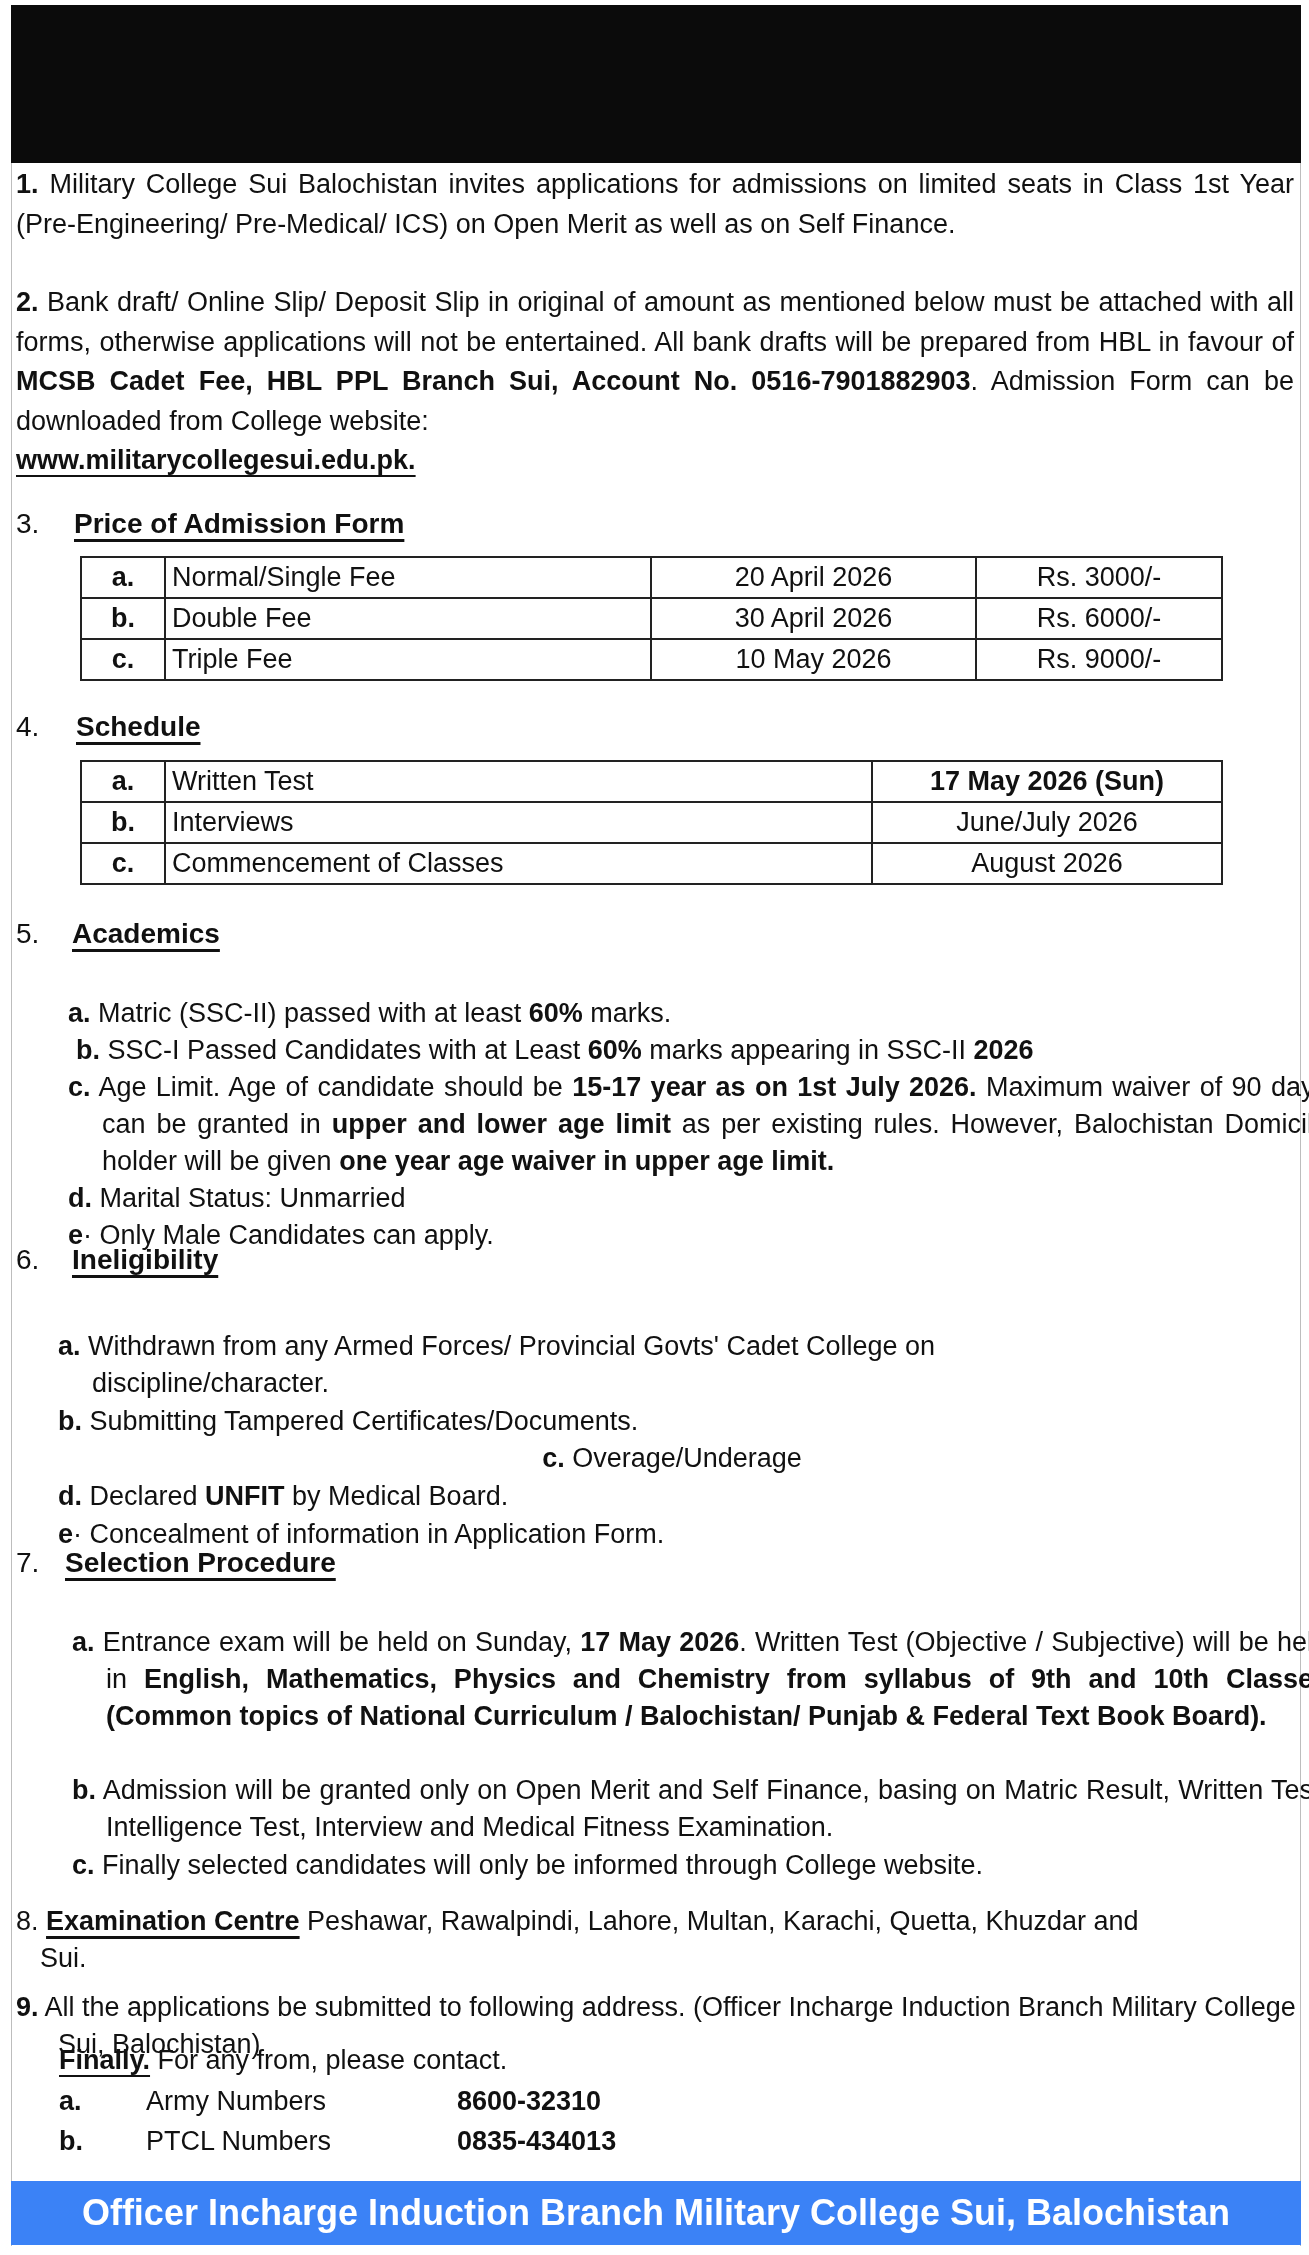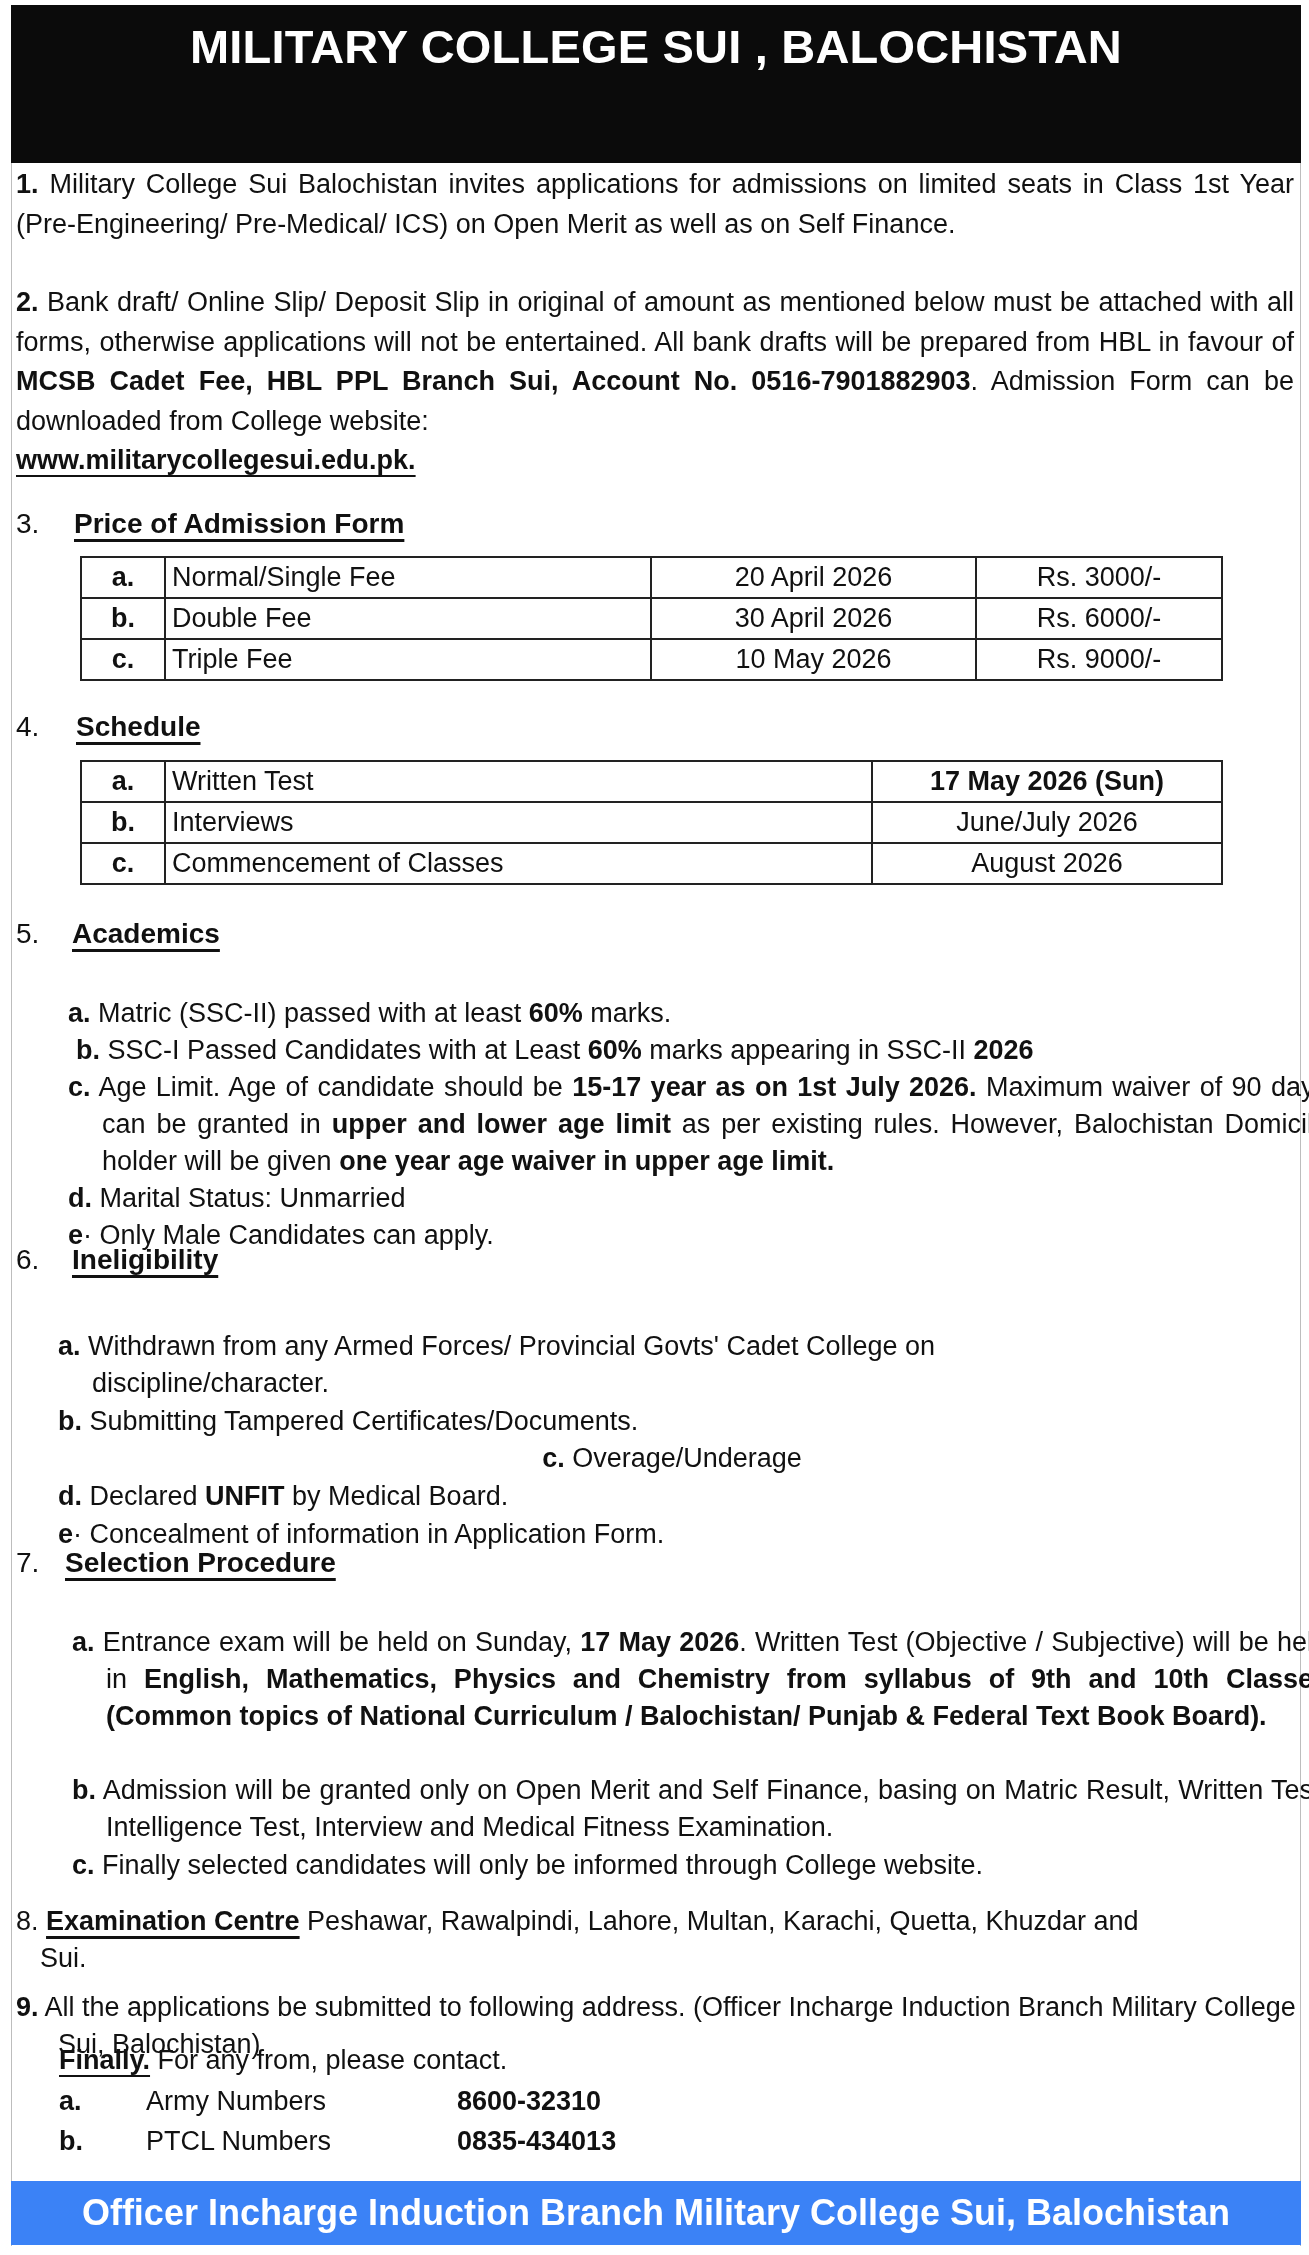--- a/index.html
+++ b/index.html
@@ -27,21 +27,20 @@
   .foot { position:absolute; left:11px; top:2181px; width:1290px; height:64px; background:#3b82f6;
           color:#fff; font-weight:bold; font-size:36px; text-align:center; line-height:64px; }
   .help { position:absolute; font-size:27px; line-height:37px; }
 </style>
 </head>
 <body>
 
 <div class="page"></div>
 
 <div class="hdr">
-  <div class="t1">MILITARY COLLEGE SUI , BALOCHISTAN</div>
 </div>
 
 <div class="p just" style="top:165px;">
   <b>1.</b>
   <span>Military College Sui Balochistan invites applications for admissions on limited seats in Class 1st Year (Pre-Engineering/ Pre-Medical/ ICS) on Open Merit as well as on Self Finance.</span>
 </div>
 
 <div class="p just" style="top:283px;">
   <b>2.</b>
   <span>Bank draft/ Online Slip/ Deposit Slip in original of amount as mentioned below must be attached with all forms, otherwise applications will not be entertained. All bank drafts will be prepared from HBL in favour of </span><b>MCSB Cadet Fee, HBL PPL Branch Sui, Account No. 0516-7901882903</b><span>. Admission Form can be downloaded from College website: </span><br><b class="u" style="text-decoration-thickness:2px;">www.militarycollegesui.edu.pk.</b>

